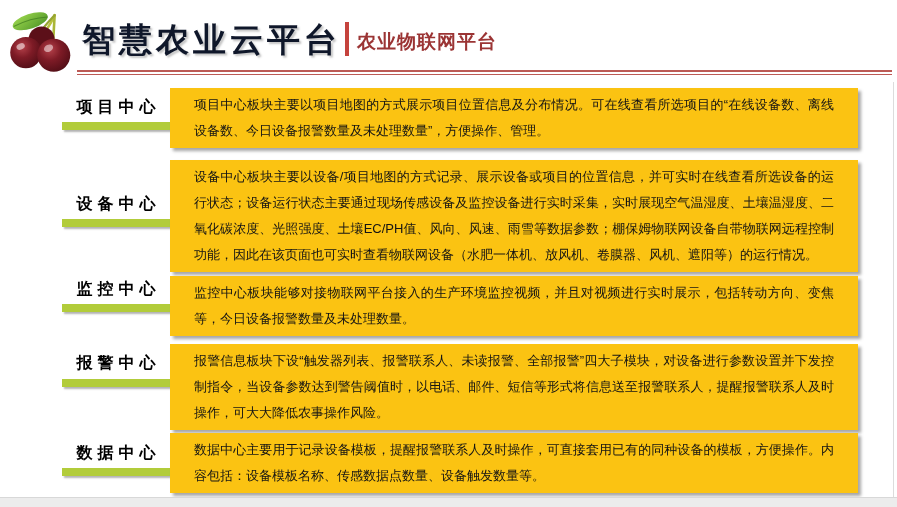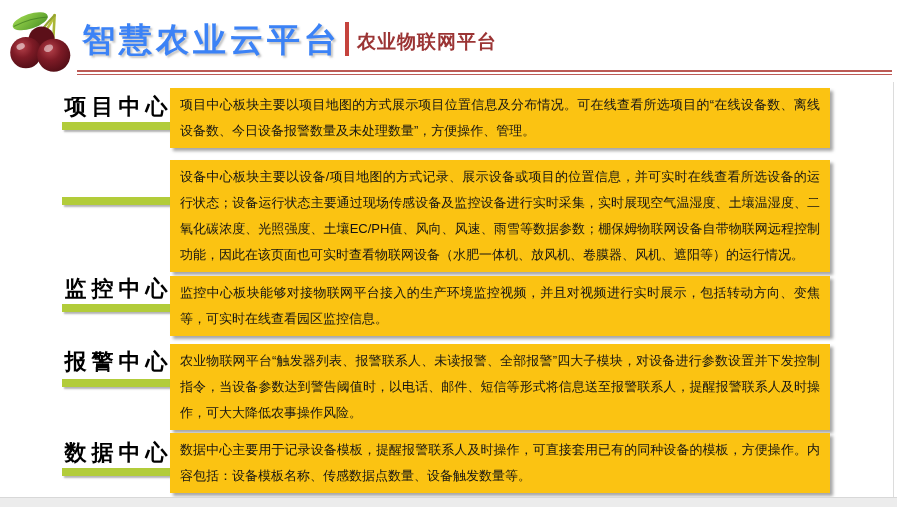--- a/index.html
+++ b/index.html
@@ -6,21 +6,21 @@
   body{
     width:897px;height:507px;background:#ffffff;overflow:hidden;position:relative;
     font-family:"Liberation Sans","DejaVu Sans",sans-serif;
   }
   .slide{position:absolute;inset:0;}
 
   
   .logo{position:absolute;left:5px;top:0;width:74px;height:80px;}
   .header-row{position:absolute;left:82px;top:22px;display:flex;align-items:flex-end;}
   .page-title{
-    margin:0;font-size:33px;font-weight:bold;color:#3b82f6;letter-spacing:4px;
+    margin:0;font-size:33px;font-weight:bold;color:#0f172a;letter-spacing:4px;
     text-shadow:2px 2px 2px rgba(90,90,90,.35);white-space:nowrap;line-height:1.1;
   }
   .title-sep{width:4px;height:34px;background:#c5433d;margin:0 8px 2px 4px;}
   .page-subtitle{
     margin:0 4px 3px 0;font-size:19px;font-weight:bold;color:#9b3434;
     letter-spacing:1px;white-space:nowrap;
   }
   .double-rule{
     position:absolute;left:77px;top:70px;width:815px;height:2px;
     border-top:2px solid #bc5a55;border-bottom:1px solid #bc5a55;
@@ -35,30 +35,30 @@
   .row-5{top:433px;}
 
   .label-block{position:absolute;left:62px;width:108px;}
   .row-1 .label-block{top:8px;}
   .row-2 .label-block{top:33px;}
   .row-3 .label-block{top:2px;font-family:Liberation Serif, serif;}
   .row-4 .label-block{top:9px;font-family:Liberation Mono, monospace;}
   .row-5 .label-block{top:9px;}
 
   .label{
-    font-size:22px;font-weight:bold;color:#000;text-align:center;
+    font-size:16px;font-weight:bold;color:#000;text-align:center;
     letter-spacing:5px;margin-right:-5px;white-space:nowrap;line-height:22px;
   }
   .label-bar{
     height:8px;background:#b2cc3a;margin-top:4px;
     box-shadow:2px 2px 2px rgba(0,0,0,.30);
   }
 
   .desc-box{
-    position:absolute;left:170px;width:640px;padding:4px 10px;
+    position:absolute;left:170px;width:640px;padding:4px 24px;
     background:#fbc312;box-shadow:3px 3px 3px rgba(0,0,0,.35);
     font-size:13px;line-height:26px;color:#141414;text-align:justify;
     font-weight:500;
   }
 
   
   .bottom-bar{
     position:absolute;left:0;top:497px;width:897px;height:10px;
     background:#ececec;border-top:1px solid #d8d8d8;
   }
@@ -105,39 +105,40 @@
     <section class="row row-1">
       <div class="label-block">
         <div class="label">项目中心</div>
         <div class="label-bar"></div>
       </div>
       <div class="desc-box">项目中心板块主要以项目地图的方式展示项目位置信息及分布情况。可在线查看所选项目的“在线设备数、离线设备数、今日设备报警数量及未处理数量”，方便操作、管理。</div>
     </section>
 
     <section class="row row-2">
       <div class="label-block">
+        <div class="label">设备中心</div>
         <div class="label-bar"></div>
       </div>
       <div class="desc-box">设备中心板块主要以设备/项目地图的方式记录、展示设备或项目的位置信息，并可实时在线查看所选设备的运行状态；设备运行状态主要通过现场传感设备及监控设备进行实时采集，实时展现空气温湿度、土壤温湿度、二氧化碳浓度、光照强度、土壤EC/PH值、风向、风速、雨雪等数据参数；棚保姆物联网设备自带物联网远程控制功能，因此在该页面也可实时查看物联网设备（水肥一体机、放风机、卷膜器、风机、遮阳等）的运行情况。</div>
     </section>
 
     <section class="row row-3">
       <div class="label-block">
         <div class="label">监控中心</div>
         <div class="label-bar"></div>
       </div>
-      <div class="desc-box">监控中心板块能够对接物联网平台接入的生产环境监控视频，并且对视频进行实时展示，包括转动方向、变焦等，可实时在线查看园区监控信息。</div>
+      <div class="desc-box">监控中心板块能够对接物联网平台接入的生产环境监控视频，并且对视频进行实时展示，包括转动方向、变焦等，今日设备报警数量及未处理数量。</div>
     </section>
 
     <section class="row row-4">
       <div class="label-block">
         <div class="label">报警中心</div>
         <div class="label-bar"></div>
       </div>
-      <div class="desc-box">农业物联网平台“触发器列表、报警联系人、未读报警、全部报警”四大子模块，对设备进行参数设置并下发控制指令，当设备参数达到警告阈值时，以电话、邮件、短信等形式将信息送至报警联系人，提醒报警联系人及时操作，可大大降低农事操作风险。</div>
+      <div class="desc-box">报警信息板块下设“触发器列表、报警联系人、未读报警、全部报警”四大子模块，对设备进行参数设置并下发控制指令，当设备参数达到警告阈值时，以电话、邮件、短信等形式将信息送至报警联系人，提醒报警联系人及时操作，可大大降低农事操作风险。</div>
     </section>
 
     <section class="row row-5">
       <div class="label-block">
         <div class="label">数据中心</div>
         <div class="label-bar"></div>
       </div>
       <div class="desc-box">数据中心主要用于记录设备模板，提醒报警联系人及时操作，可直接套用已有的同种设备的模板，方便操作。内容包括：设备模板名称、传感数据点数量、设备触发数量等。</div>
     </section>
 

